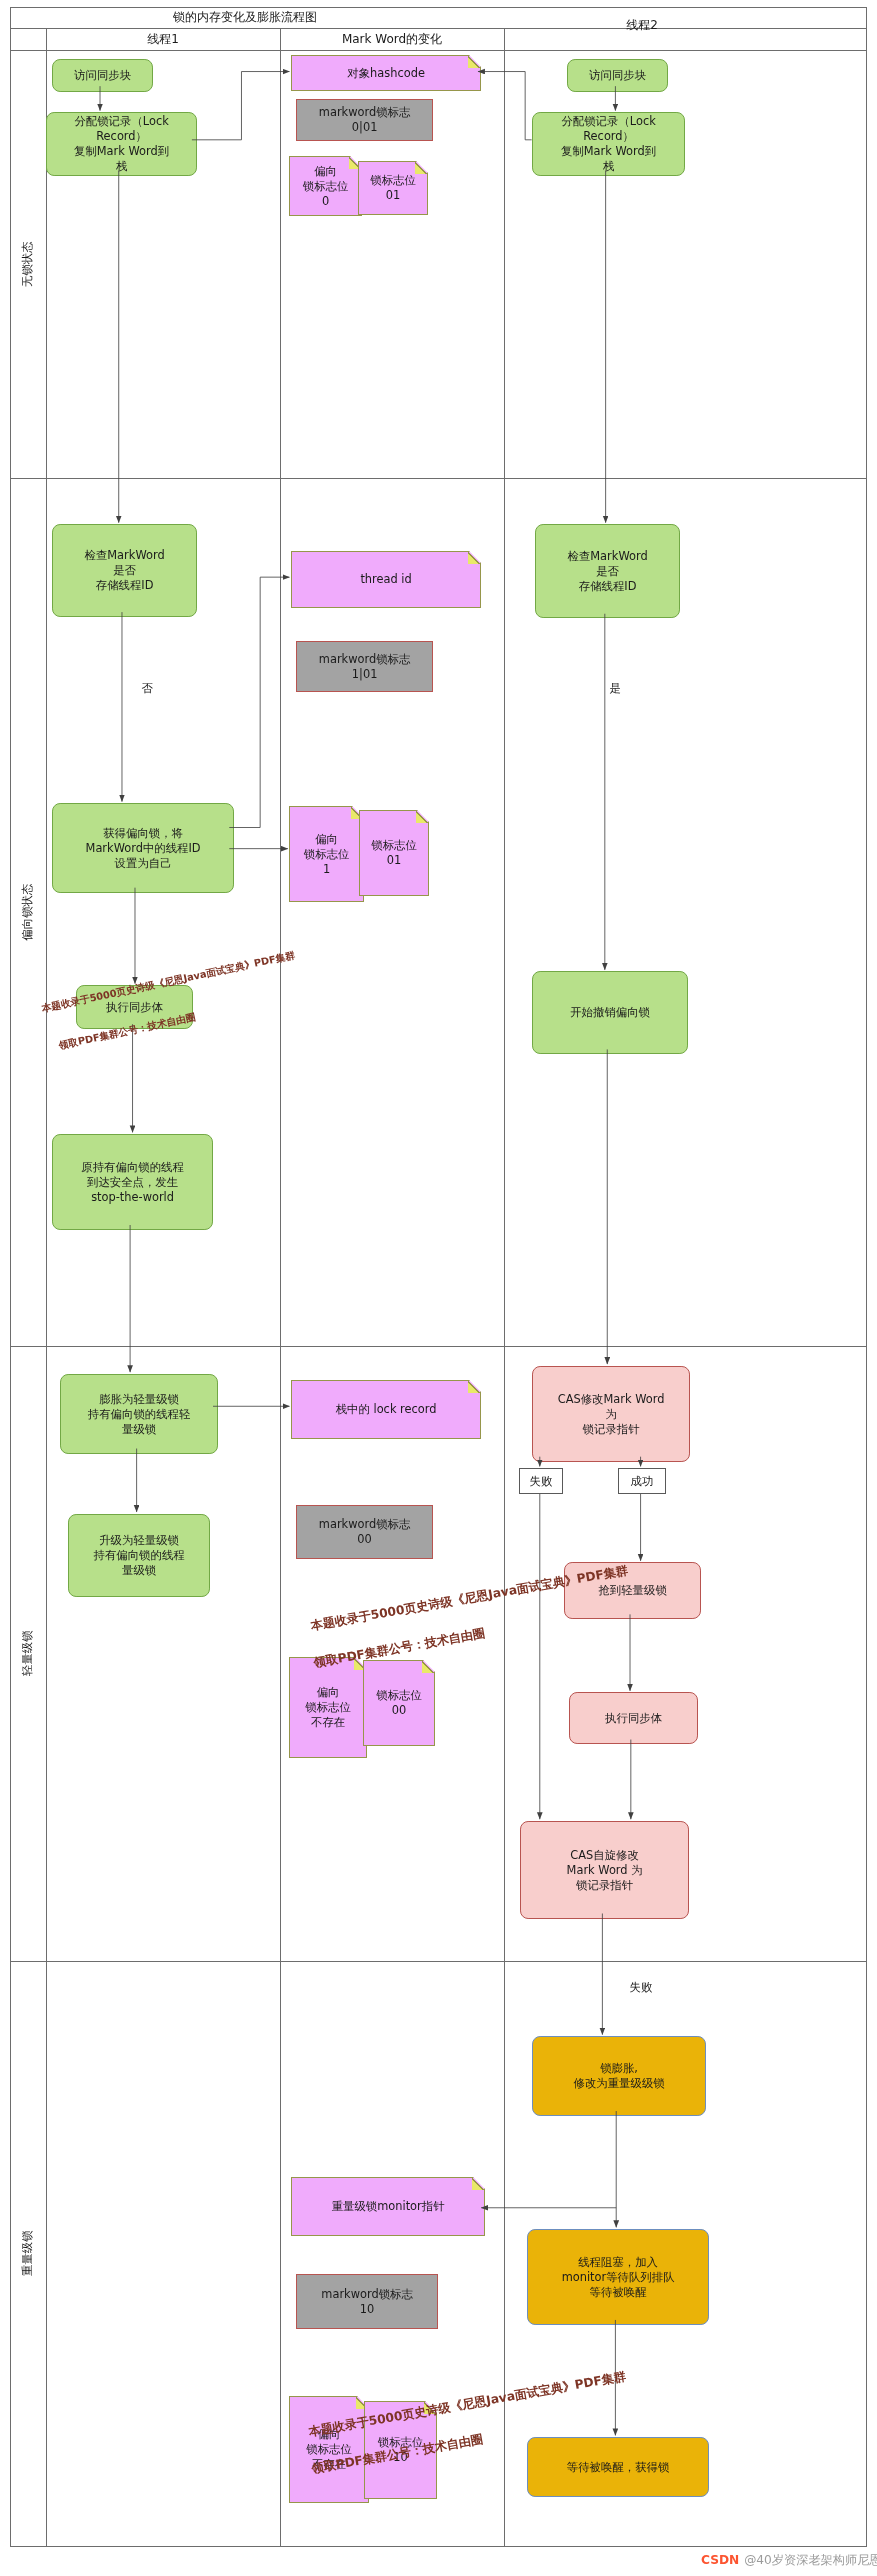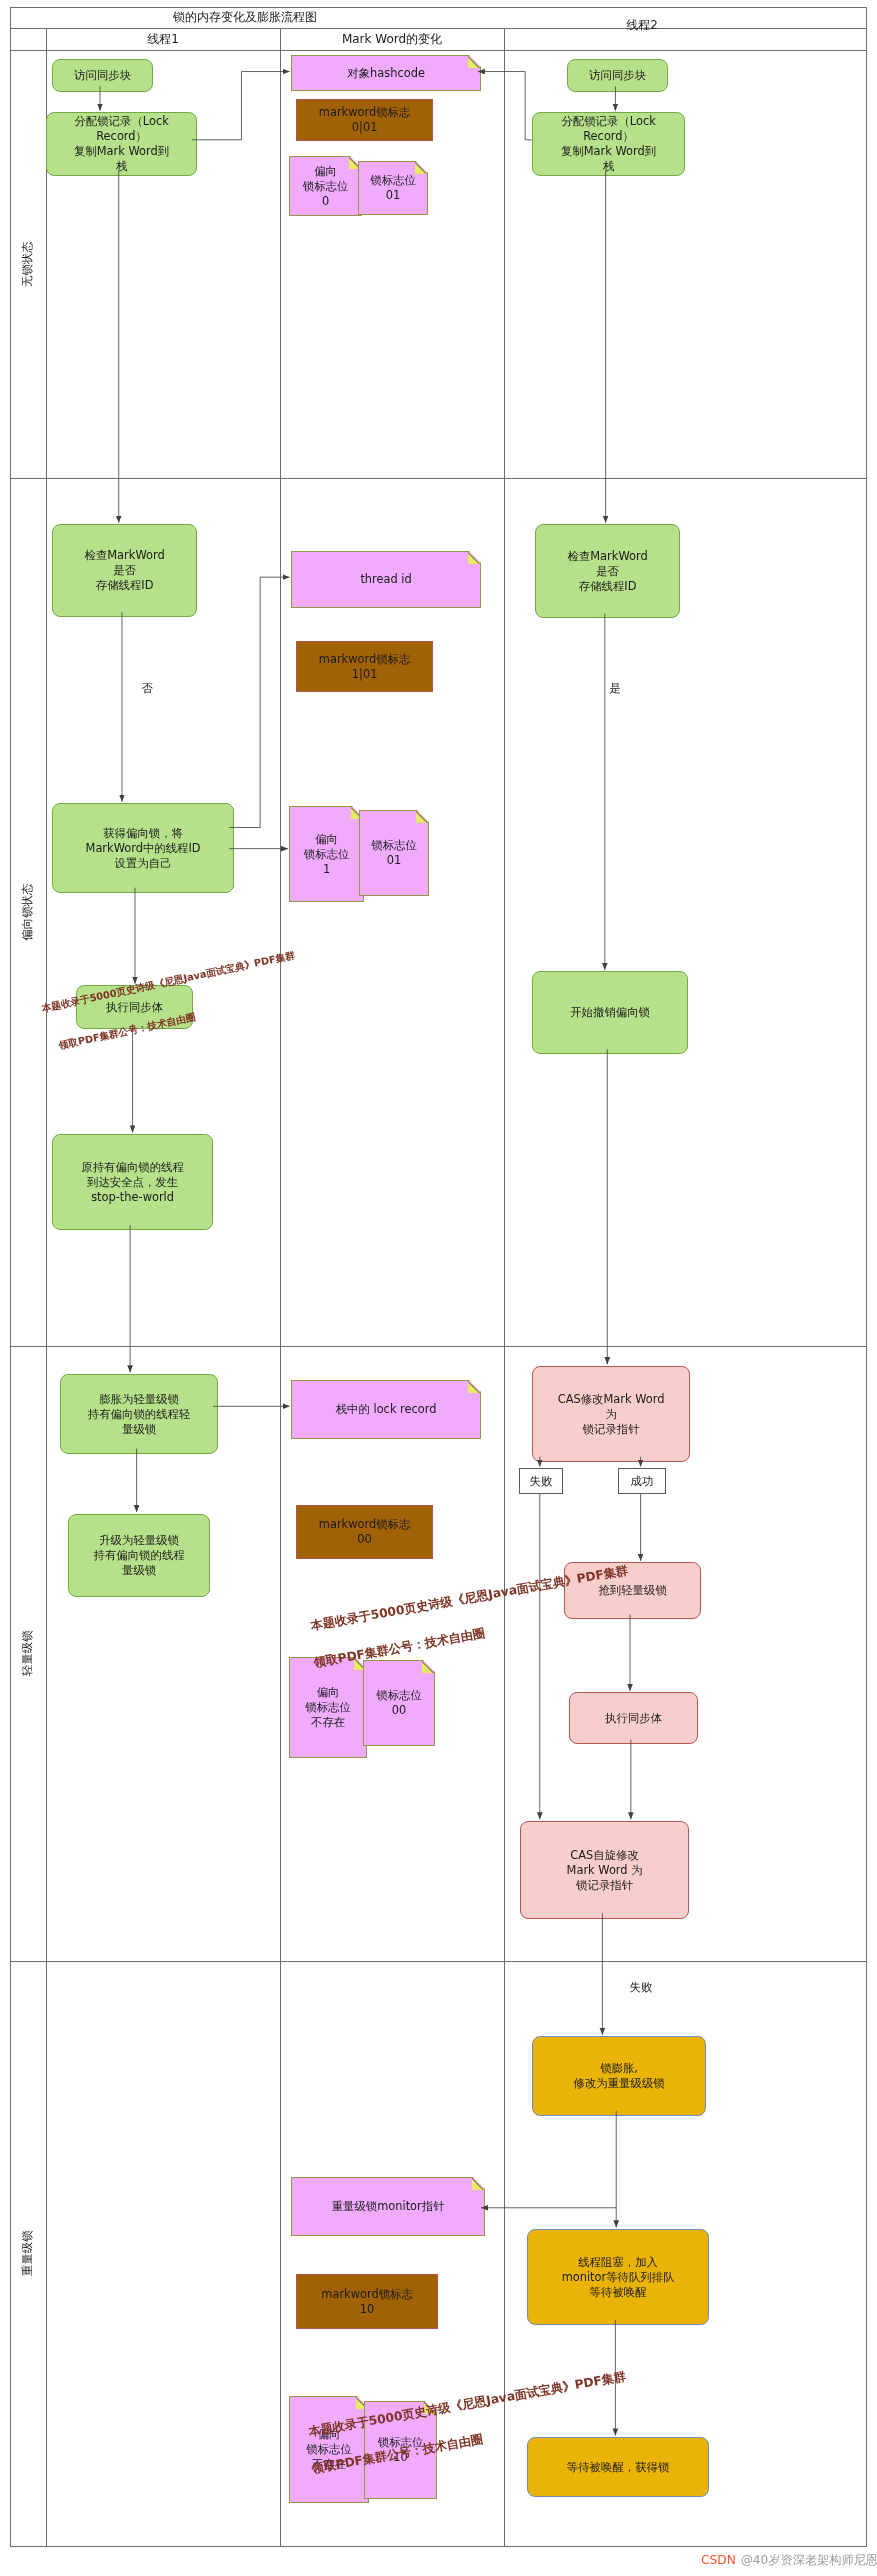--- a/index.html
+++ b/index.html
@@ -3,38 +3,38 @@
 <meta charset="utf-8">
 <style>
   html,body{margin:0;padding:0}
   body{width:878px;height:2576px;position:relative;background:#fff;
        font-family:"DejaVu Sans","Liberation Sans",sans-serif;color:#1a1a1a;overflow:hidden}
   .gl{position:absolute;background:#6d6d6d;z-index:1}
   .frame{position:absolute;border:0.8px solid #6d6d6d;z-index:1;background:transparent}
   .node{position:absolute;display:flex;align-items:center;justify-content:center;text-align:center;
         white-space:pre-line;font-size:11.4px;line-height:1.3;padding:1.6px;z-index:2}
   .green{background:#b7e08a;border:0.8px solid #72a845;border-radius:8.1px}
-  .pinkbox{background:#a16207;border:0.8px solid #b85450}
+  .pinkbox{background:#a3a3a3;border:0.8px solid #b85450}
   .pinkround{background:#f8cecc;border:0.8px solid #b85450;border-radius:8.1px}
   .blueround{background:#eab308;border:0.8px solid #6c8ebf;border-radius:8.1px}
   .note{background:#f0abfc;border:0.8px solid #96964a;
         clip-path:polygon(0 0,calc(100% - 12.2px) 0,100% 12.2px,100% 100%,0 100%)}
   .note::after{content:"";position:absolute;top:0;right:0;width:12.2px;height:12.2px;
         background:linear-gradient(to bottom left,rgba(0,0,0,0) 48%,#96964a 48%,#96964a 56%,#e9e968 56%)}
   .hdr{position:absolute;transform:translate(-50%,-50%);font-size:12px;z-index:2;white-space:nowrap}
   .lane-label{position:absolute;width:114px;height:16.3px;text-align:center;transform:rotate(-90deg);
         font-size:11.4px;z-index:2}
   .elabel{position:absolute;font-size:11.4px;background:#fff;padding:0 1.6px;z-index:4}
   .ebox{position:absolute;border:0.8px solid #595959;background:#fff;display:flex;align-items:center;
         justify-content:center;font-size:11.4px;z-index:4}
   .wm{position:absolute;white-space:nowrap;color:#7d3425;z-index:6;transform-origin:0 50%;font-weight:bold}
   .wm12{font-size:9.8px;transform:rotate(-12deg)}
   .wm16{font-size:12.2px;transform:rotate(-10deg)}
   .csdn{position:absolute;left:701px;top:2552px;font-size:12.2px;z-index:6;white-space:nowrap}
-  .csdn .b{color:#fc5531;font-weight:normal;margin-right:4.9px}
+  .csdn .b{color:#fc5531;font-weight:bold;margin-right:4.9px}
   .csdn .u{color:#9b9b9b}
   svg.conn{position:absolute;left:0;top:0;z-index:3;pointer-events:none}
 </style>
 </head>
 <body>
 
 <div class="frame" style="left:9.8px;top:6.5px;width:855px;height:2538px"></div>
 <div class="gl" style="left:9.8px;top:28px;width:857px;height:0.8px"></div>
 <div class="gl" style="left:9.8px;top:50px;width:857px;height:0.8px"></div>
 <div class="gl" style="left:9.8px;top:478px;width:857px;height:0.8px"></div>

